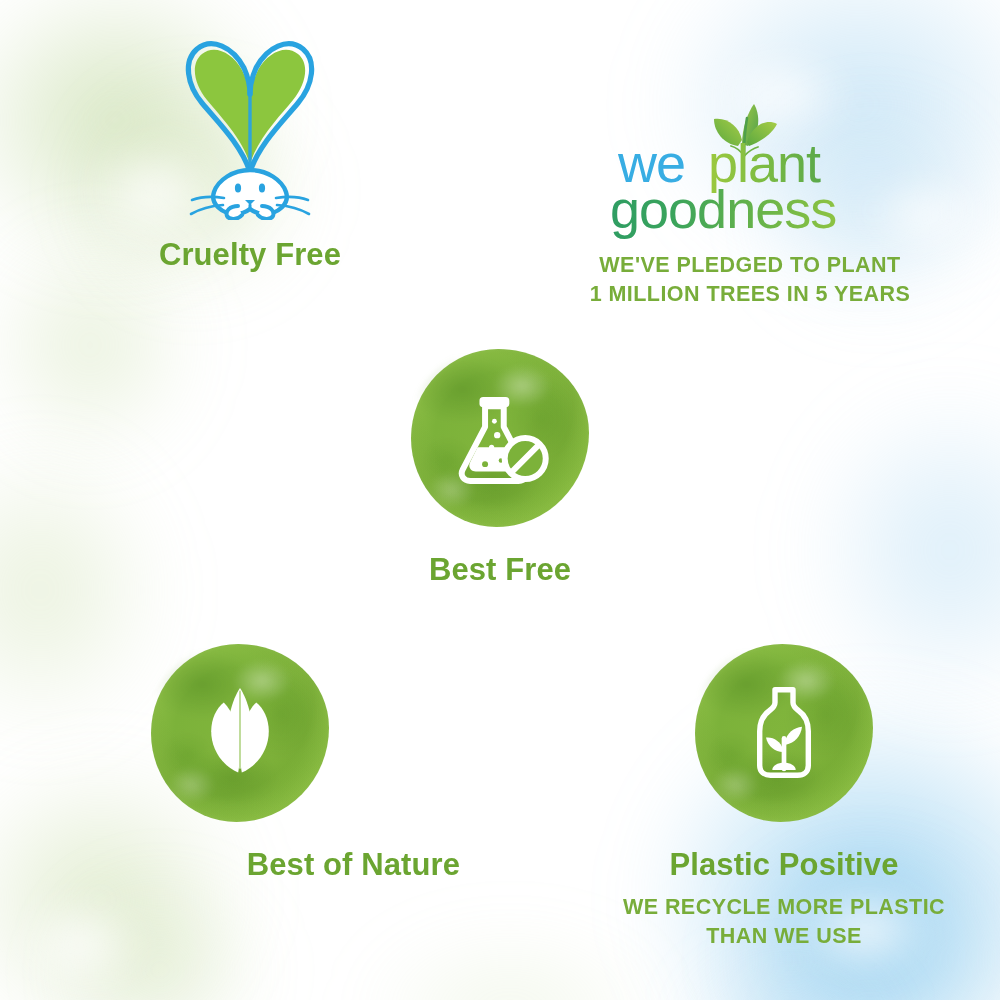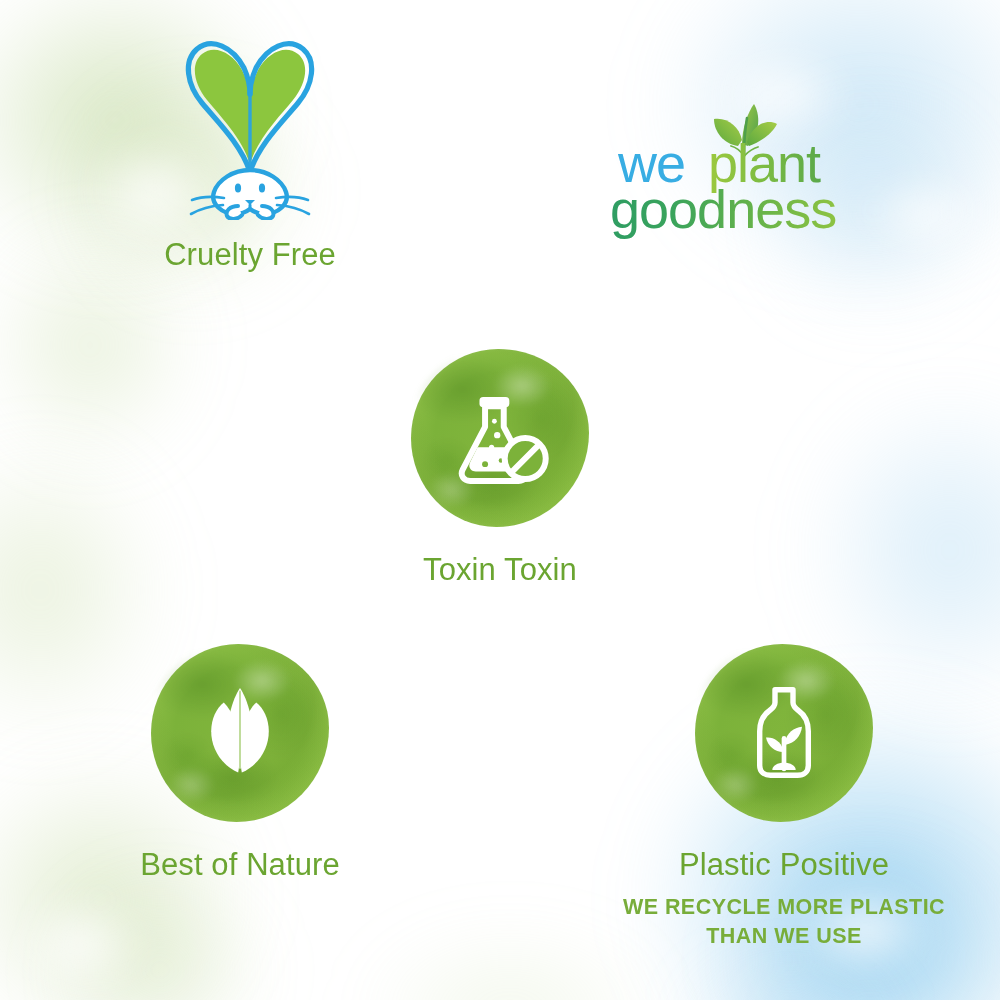--- a/index.html
+++ b/index.html
@@ -72,21 +72,21 @@
   .cloud-6 { left: -10px;  top: 880px; width: 180px; height: 130px; }
 
   
   .cell {
     position: absolute;
     text-align: center;
   }
   .badge-title {
     color: #6ba531;
     font-size: 31px;
-    font-weight: normal;
+    font-weight: bold;
     letter-spacing: .1px;
     line-height: 1.1;
     white-space: nowrap;
   }
   .badge-sub {
     color: #78ad3a;
     font-size: 21.5px;
     font-weight: bold;
     letter-spacing: .45px;
     line-height: 1.33;
@@ -143,21 +143,21 @@
     display: flex;
     align-items: center;
     justify-content: center;
   }
   .disc-glyph svg { display: block; }
 
   
   #cell-cruelty   { left: 30px;  top: 20px;  width: 440px; }
   #cell-plant     { left: 530px; top: 100px; width: 440px; }
   #cell-toxin     { left: 280px; top: 345px; width: 440px; }
-  #cell-nature    { left: 20px;  top: 640px; width: 440px; }
+  #cell-nature    { left: 20px;  top: 640px; width: 440px; text-align: right; }
   #cell-plastic   { left: 564px; top: 640px; width: 440px; }
 
   .bunny-wrap { width: 200px; height: 200px; margin: 0 auto 18px; }
   .wpg-wrap   { width: 300px; height: 140px; margin: 0 auto 8px; }
   .disc-gap   { margin-bottom: 22px; }
 </style>
 </head>
 <body>
 
 <div id="poster">
@@ -274,20 +274,22 @@
           <path d="M24 54 C 29 49, 34 46, 38 45" fill="none" stroke="#6fb344" stroke-width="1.8" stroke-linecap="round"></path>
         </g>
 
         <text x="18" y="82" font-family="'Liberation Sans', sans-serif" font-size="54" fill="#38ade3" letter-spacing="-1">we</text>
 
         <text x="108" y="82" font-family="'Liberation Sans', sans-serif" font-size="54" fill="url(#gradPlant)" letter-spacing="-1">plant</text>
 
         <text x="10" y="128" font-family="'Liberation Sans', sans-serif" font-size="54" fill="url(#gradGoodness)" letter-spacing="-1">goodness</text>
       </svg>
     </div>
+    <div class="badge-sub">WE'VE PLEDGED TO PLANT
+1 MILLION TREES IN 5 YEARS</div>
   </div>
 
   <div class="cell" id="cell-toxin">
     <div class="disc-wrap disc-gap">
       <div class="disc">
         <div class="disc-base"></div>
         <div class="disc-tex"></div>
         <div class="disc-hi"></div>
       </div>
       <div class="disc-glyph">
@@ -305,21 +307,21 @@
           <circle cx="57" cy="57" r="3.4" fill="#ffffff"></circle>
           <circle cx="51" cy="70" r="2.8" fill="#ffffff"></circle>
           <circle cx="44" cy="88" r="3.2" fill="#7cb23a"></circle>
           <circle cx="61" cy="84" r="2.4" fill="#7cb23a"></circle>
 
           <circle cx="87" cy="82" r="22" fill="#7cb23a" stroke="#ffffff" stroke-width="6.4"></circle>
           <line x1="73" y1="96" x2="101" y2="68" stroke="#ffffff" stroke-width="6.4" stroke-linecap="round"></line>
         </svg>
       </div>
     </div>
-    <div class="badge-title">Toxin Toxin</div>
+    <div class="badge-title">Best Free</div>
   </div>
 
   <div class="cell" id="cell-nature">
     <div class="disc-wrap disc-gap">
       <div class="disc">
         <div class="disc-base"></div>
         <div class="disc-tex"></div>
         <div class="disc-hi"></div>
       </div>
       <div class="disc-glyph">

